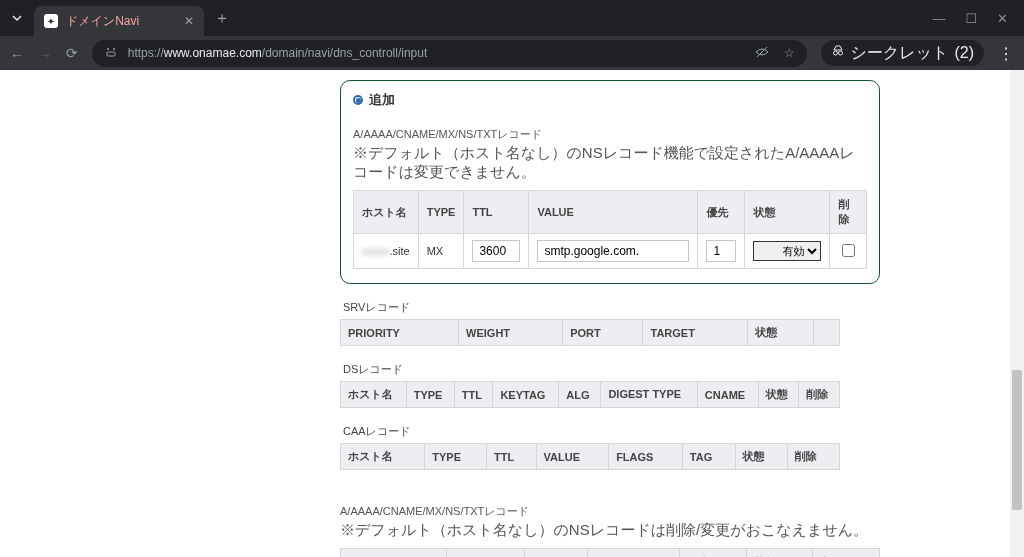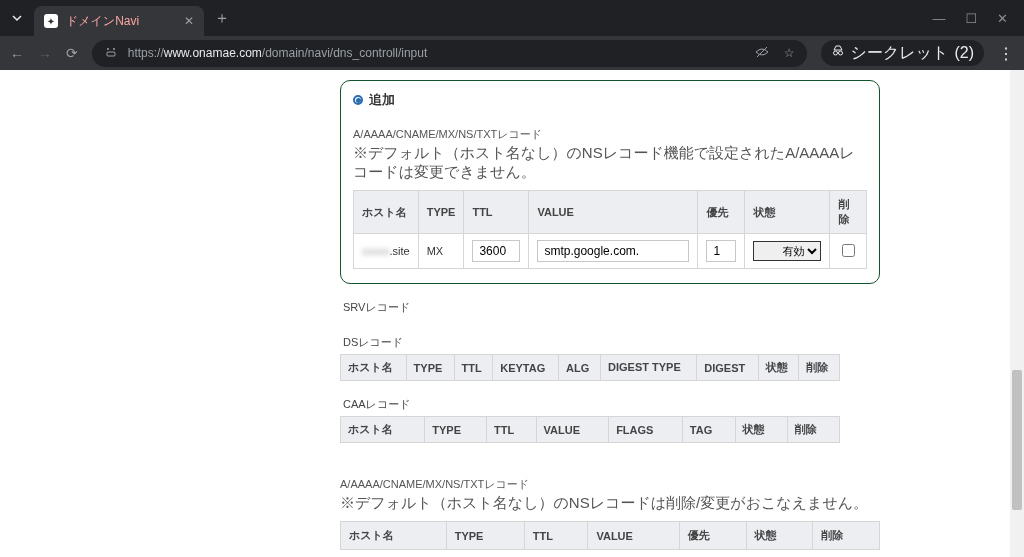--- a/index.html
+++ b/index.html
@@ -304,34 +304,42 @@
             <input type="checkbox" style="">
           </td>
         </tr>
       </tbody>
         </table>
     </div>
 
     <div class="sec-label">SRVレコード</div>
     <table class="small">
       <tbody>
+      <tr>
+        <th>PRIORITY</th>
+        <th>WEIGHT</th>
+        <th>PORT</th>
+        <th>TARGET</th>
+        <th>状態</th>
+        <th></th>
+      </tr>
     </tbody>
       </table>
 
     <div class="sec-label">DSレコード</div>
     <table class="small">
       <tbody>
           <tr>
         <th>ホスト名</th>
         <th>TYPE</th>
         <th>TTL</th>
         <th>KEYTAG</th>
         <th>ALG</th>
         <th style="line-height:1.1;">DIGEST TYPE</th>
-        <th>DIGEST</th>
+        <th>CNAME</th>
         <th>状態</th>
         <th>削除</th>
       </tr>
     </tbody>
       </table>
 
     <div class="sec-label">CAAレコード</div>
     <table class="small">
       <tbody>
           <tr>

